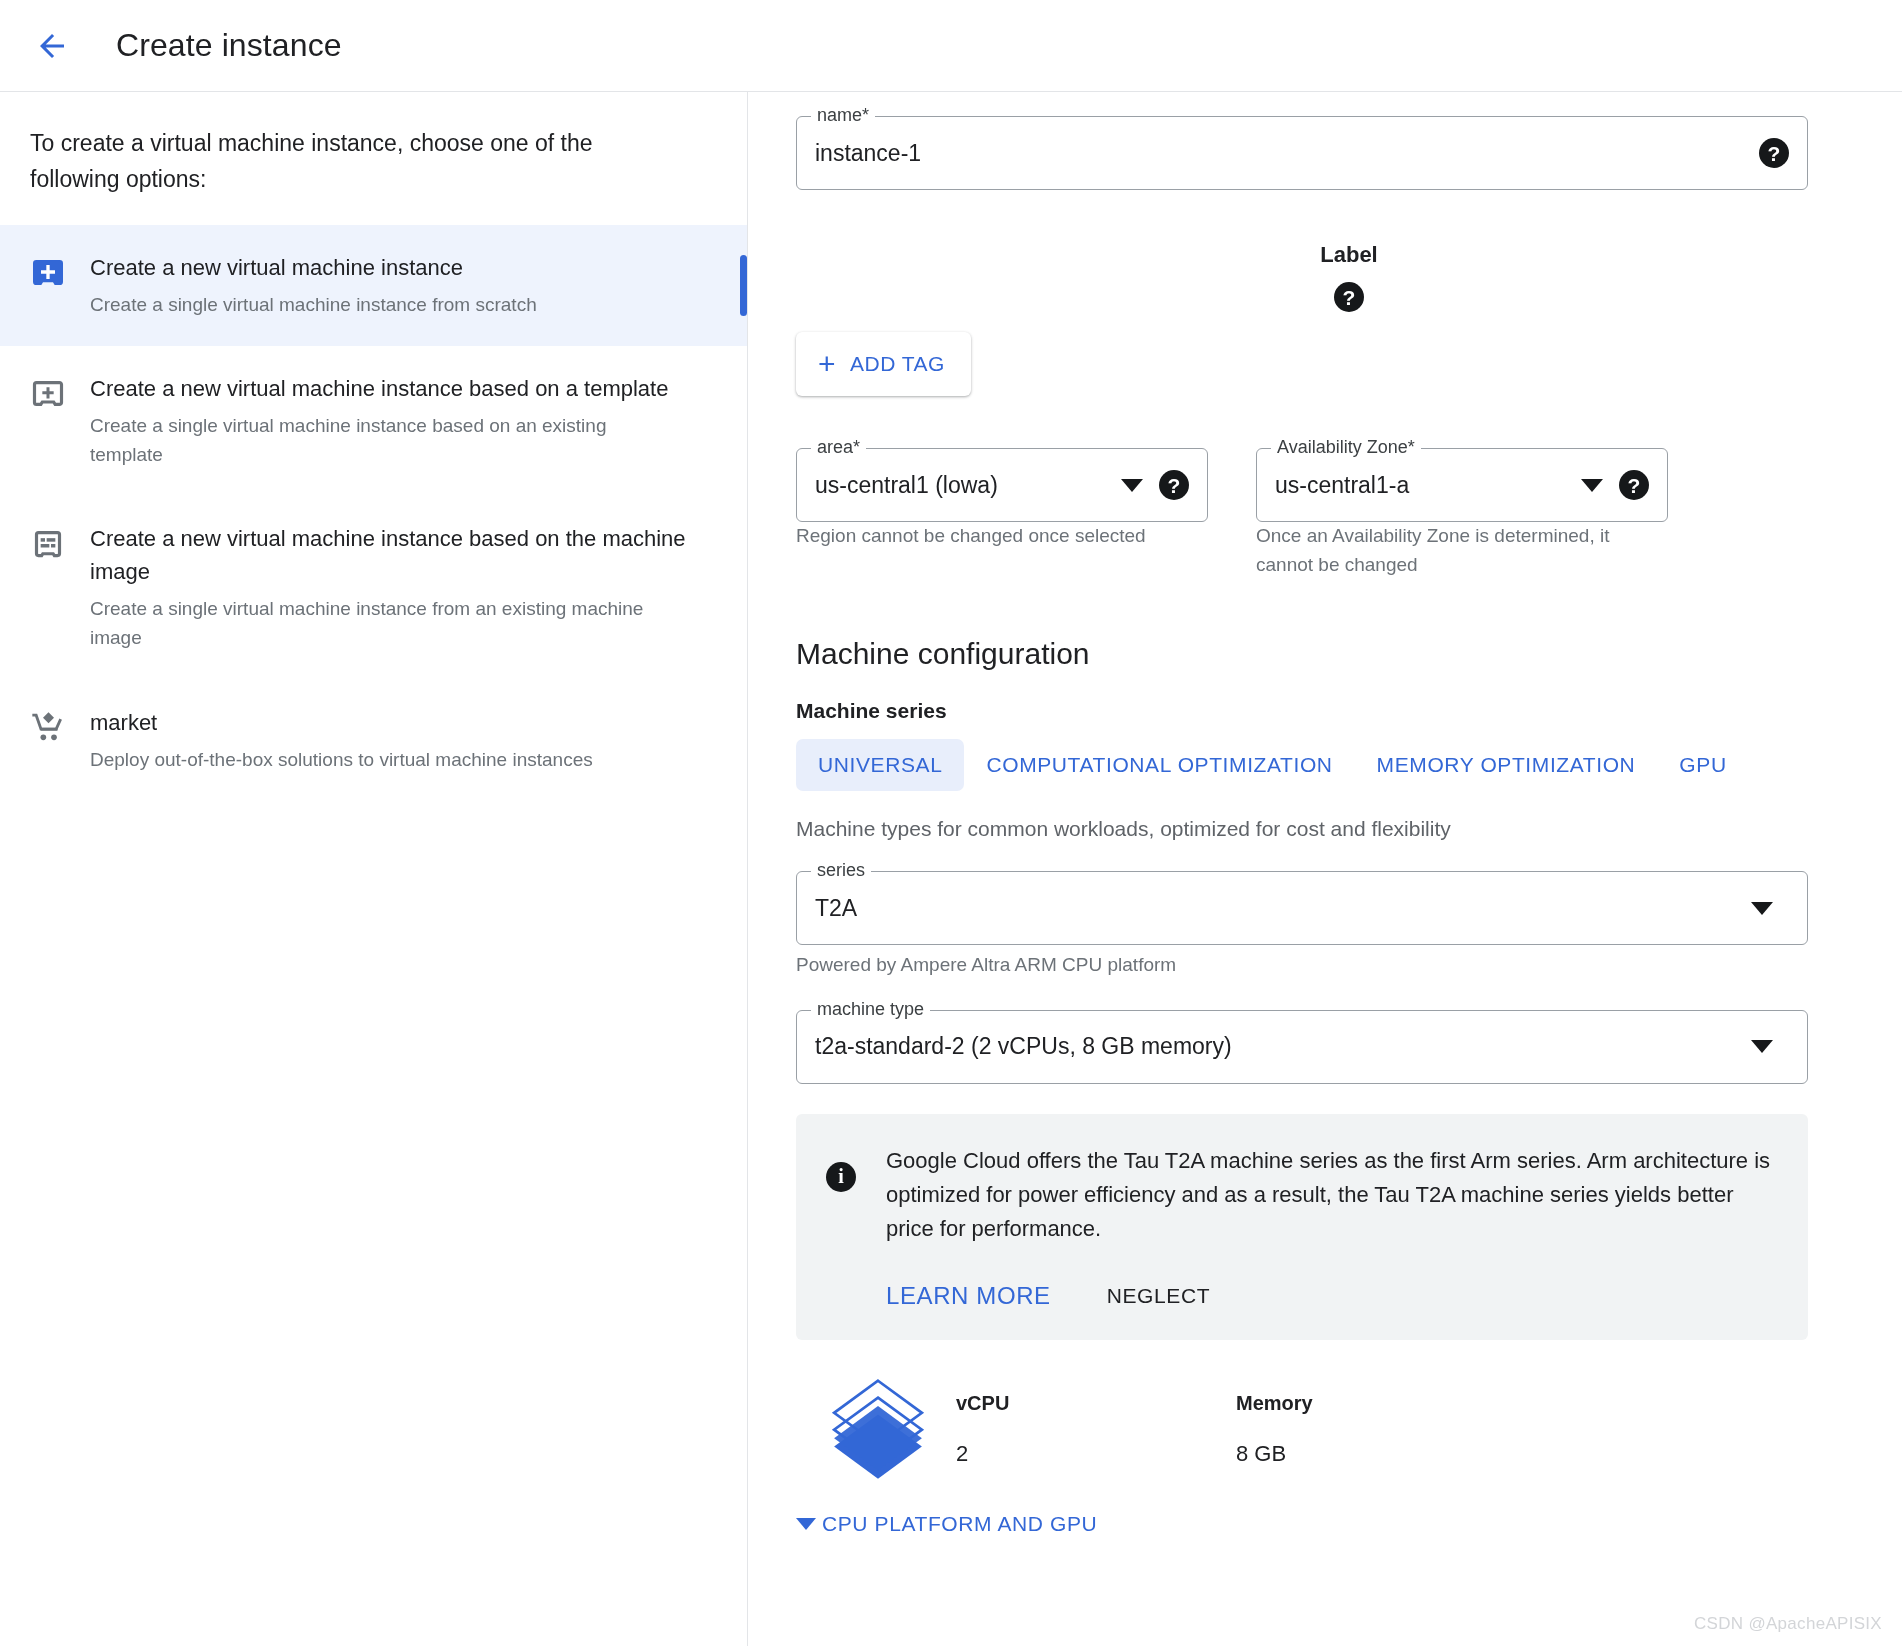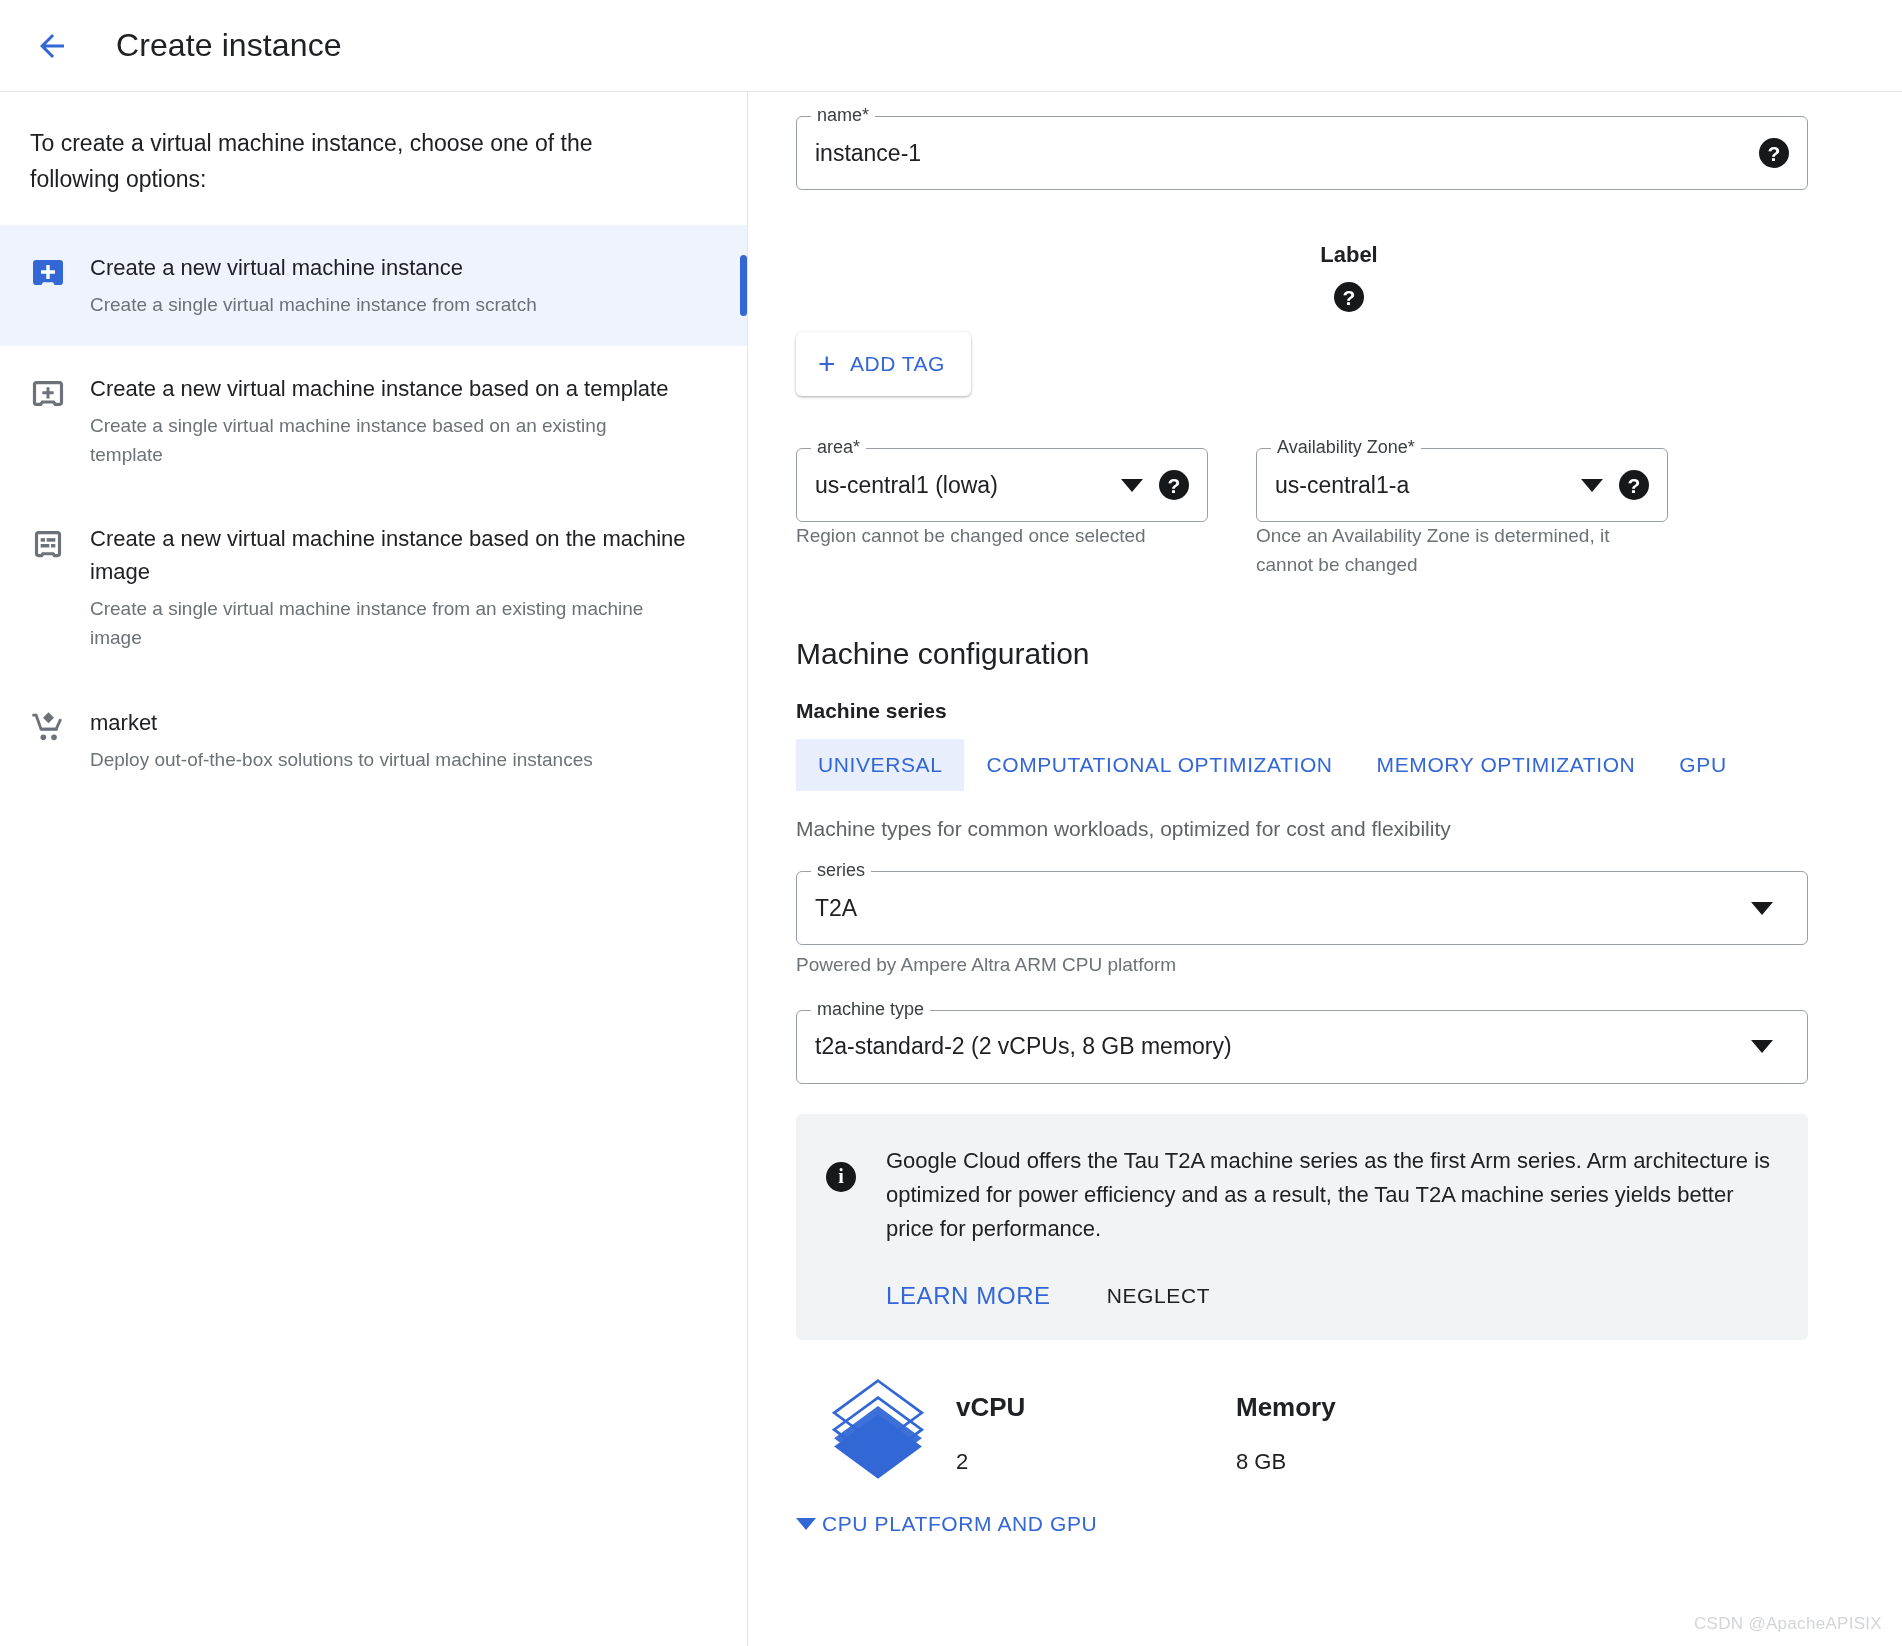--- a/index.html
+++ b/index.html
@@ -233,21 +233,21 @@
   }
   .tab {
     font-size: 21px;
     font-weight: 500;
     letter-spacing: .6px;
     color: #3367d6;
     padding: 14px 22px;
     cursor: pointer;
     white-space: nowrap;
   }
-  .tab.active { background: #e8eefb; }
+  .tab.active { background: #e8eefb; border-radius: 7px; }
   .series-hint {
     font-size: 21px;
     color: #5f6368;
     margin-top: 26px;
   }
   .series-field { width: 1012px; margin-top: 30px; }
   .machine-field { width: 1012px; margin-top: 30px; }
 
   .infobox {
     width: 1012px;
@@ -301,21 +301,21 @@
 
   .specs {
     display: flex;
     align-items: flex-start;
     margin-top: 34px;
   }
   .stack-icon { width: 160px; padding-left: 28px; }
   .spec-col { padding-top: 18px; }
   .spec-vcpu { width: 280px; }
   .spec-head {
-    font-size: 26px;
+    font-size: 20px;
     font-weight: 700;
     color: #202124;
   }
   .spec-val {
     font-size: 22px;
     color: #202124;
     margin-top: 26px;
   }
 
   .expander {

